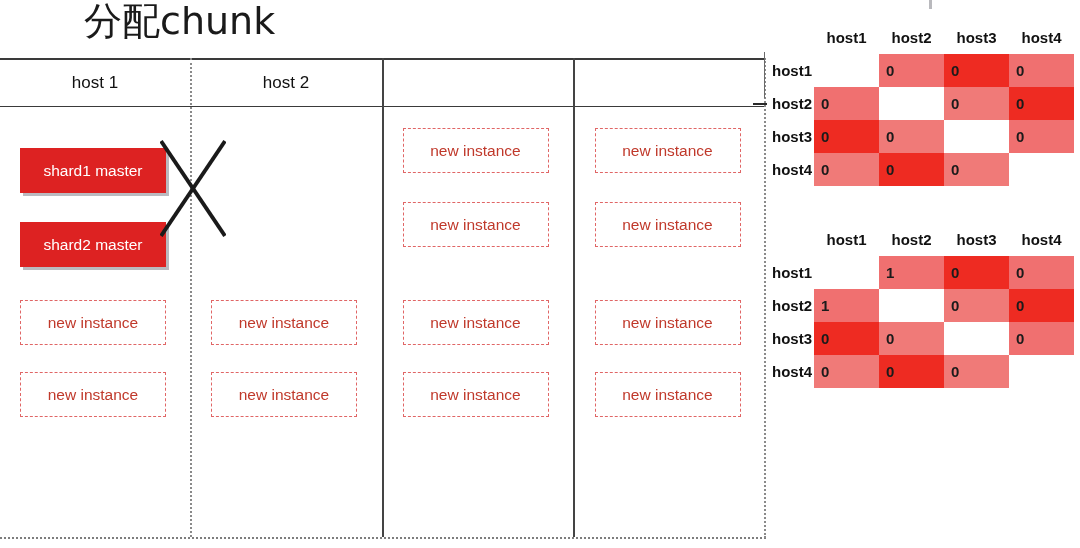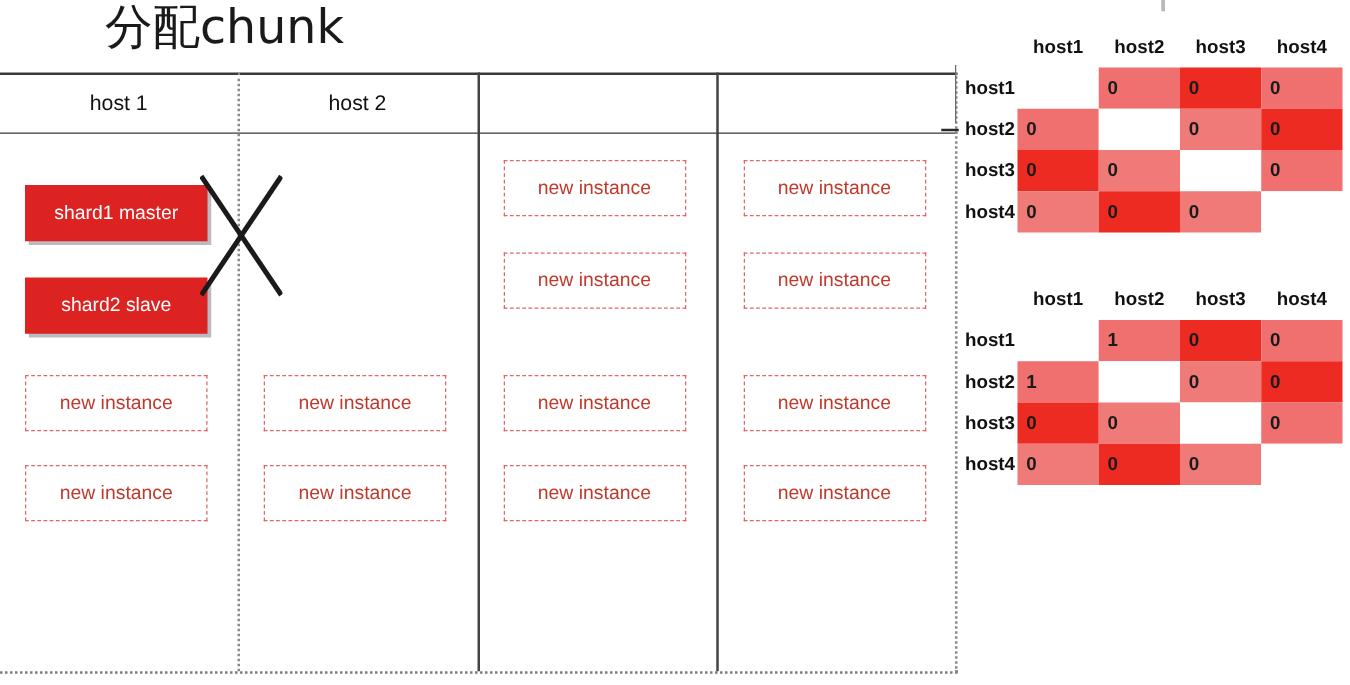--- a/index.html
+++ b/index.html
@@ -169,21 +169,21 @@
   <div class="hdr-bottom"></div>
   <div class="tbl-bottom"></div>
 <div class="col-head" style="left: 0px; width: 190px;">host 1</div>
     <div class="col-head" style="left: 190px; width: 192px;">host 2</div>
     <div class="vdiv-dashed" style="left: 190px; height: 479px;"></div>
     <div class="vdiv-solid" style="left: 382px; height: 479px;"></div>
     <div class="vdiv-solid" style="left: 573px; height: 479px;"></div>
     <div class="box master" style="left: 20px; top: 70px;">shard1 master</div>
     <div class="box newinst" style="left: 402.5px; top: 70px;">new instance</div>
     <div class="box newinst" style="left: 594.5px; top: 70px;">new instance</div>
-    <div class="box master" style="left: 20px; top: 144px;">shard2 slave</div>
+    <div class="box master" style="left: 20px; top: 144px;">shard2 master</div>
     <div class="box newinst" style="left: 402.5px; top: 144px;">new instance</div>
     <div class="box newinst" style="left: 594.5px; top: 144px;">new instance</div>
     <div class="box newinst" style="left: 20px; top: 242px;">new instance</div>
     <div class="box newinst" style="left: 211px; top: 242px;">new instance</div>
     <div class="box newinst" style="left: 402.5px; top: 242px;">new instance</div>
     <div class="box newinst" style="left: 594.5px; top: 242px;">new instance</div>
     <div class="box newinst" style="left: 20px; top: 314px;">new instance</div>
     <div class="box newinst" style="left: 211px; top: 314px;">new instance</div>
     <div class="box newinst" style="left: 402.5px; top: 314px;">new instance</div>
     <div class="box newinst" style="left: 594.5px; top: 314px;">new instance</div>

